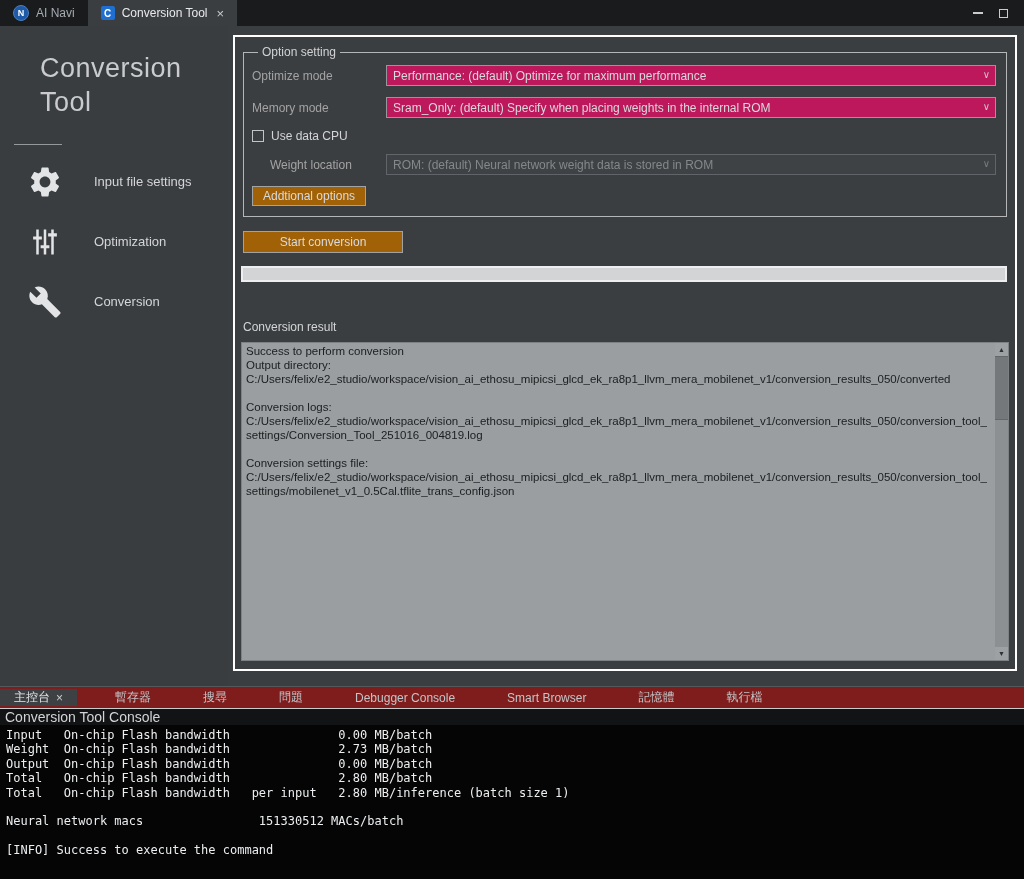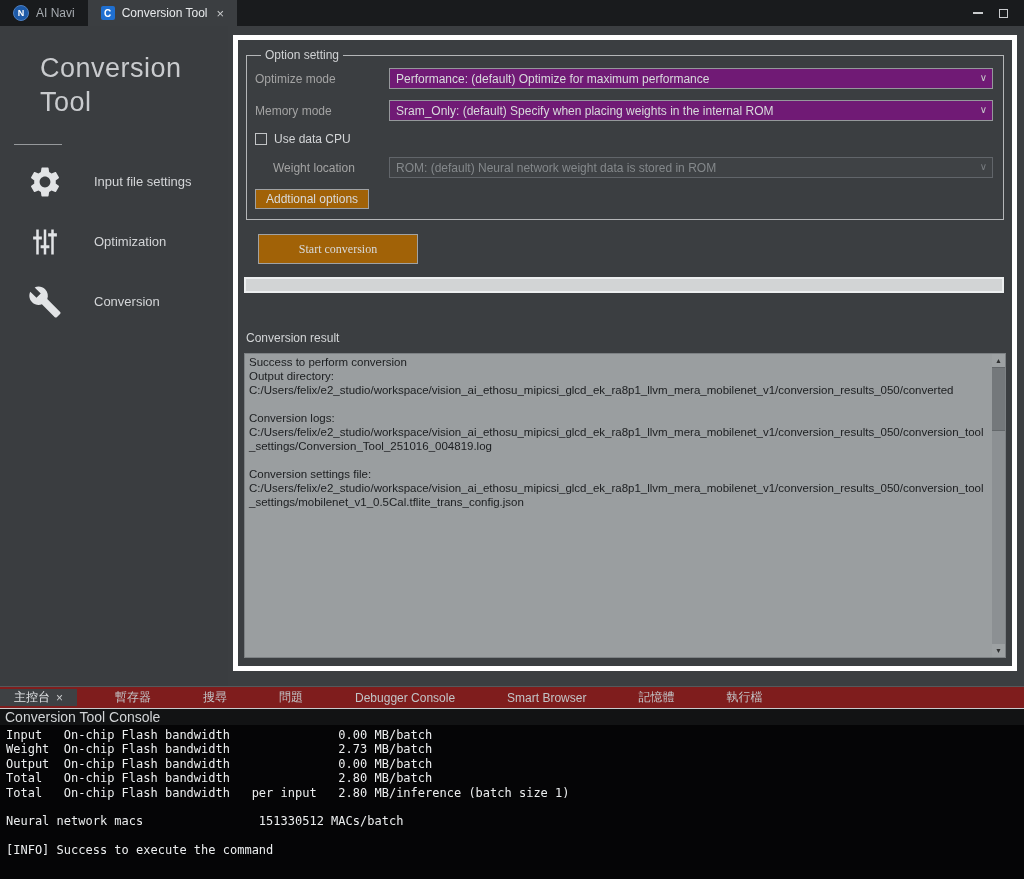--- a/index.html
+++ b/index.html
@@ -26,42 +26,42 @@
   
   .sidebar { flex:0 0 228px; background:#3a3d40; }
   .sidebar-title { font-size:27px; color:#c9cbce; padding:26px 28px 0 40px; line-height:1.25; letter-spacing:.5px; }
   .sidebar-divider { width:48px; height:1px; background:#96999c; margin:24px 0 0 14px; }
   .nav { margin-top:14px; display:flex; flex-direction:column; gap:14px; }
   .nav-item { height:46px; display:flex; align-items:center; gap:28px; padding-left:24px; color:#d3d5d7; font-size:13px; cursor:pointer; }
   .nav-ic { width:42px; display:flex; justify-content:center; align-items:center; }
 
   
   .main { flex:1; display:flex; flex-direction:column; min-width:0; }
-  .main-border { flex:1; border:5px solid #ffffff; margin:9px 7px 15px 5px; padding:6px 6px 8px 6px;
+  .main-border { flex:1; border:2px solid #ffffff; margin:9px 7px 15px 5px; padding:6px 6px 8px 6px;
                  display:flex; flex-direction:column; min-height:0; }
 
   fieldset.option-group { border:1px solid #b4b6b8; margin:2px 2px 0 2px; padding:4px 10px 10px 8px; }
   fieldset.option-group legend { font-size:12px; color:#d0d2d4; padding:0 4px; margin-left:6px; }
   .opt-grid { display:grid; grid-template-columns:134px 1fr; align-items:center; row-gap:11px; margin-top:2px; }
   .opt-label { font-size:12px; color:#a3a3a3; }
-  .selectbox { position:relative; height:21px; background:#701a75; border:1px solid #95989b; color:#d8dadc;
+  .selectbox { position:relative; height:21px; background:#be185d; border:1px solid #95989b; color:#d8dadc;
                font-size:12px; display:flex; align-items:center; padding:0 20px 0 6px; cursor:pointer; }
   .sel-text { white-space:nowrap; overflow:hidden; }
   .chev { position:absolute; right:5px; top:3px; font-size:10px; color:#c6c8ca; }
   .selectbox.disabled { color:#84888b; border-color:#61656a; background:#3f4245; cursor:default;align-items:center; }
   .selectbox.disabled .chev { color:#787c80; }
   .checkbox-row { grid-column:1 / span 2; display:flex; align-items:center; gap:7px; cursor:pointer; }
   .checkbox { width:12px; height:12px; border:1px solid #c2c4c6; background:transparent; }
   .cb-label { font-size:12px; color:#d3d5d7; }
   .indent { padding-left:18px; }
   .btn { background:#a16207; border:1px solid #a0a2a4; color:#d8dadc; font-size:12px; height:20px; padding:0 10px;
          font-family:"Liberation Sans", sans-serif; cursor:pointer; }
   .btn-row { grid-column:1 / span 2; }
 
-  .start-btn { width:160px; height:30px; margin:14px 0 0 14px;font-family:Liberation Serif, serif; }
+  .start-btn { width:160px; height:22px; margin:14px 0 0 2px; }
   .progress { margin:13px 2px 0 0; height:16px; border:2px solid #eceeef; background:#d2d4d5; }
 
   .result-label { margin:38px 0 8px 2px; font-size:12px; color:#d3d5d7; }
   .result-wrap { flex:1; display:flex; min-height:0; border:1px solid #7d8184; }
   .result-text { flex:1; background:#9a9ea0; color:#1b1d1f; font-size:11.5px; line-height:1.22; padding:1px 4px 4px 4px;
                  white-space:pre-wrap; word-break:break-all; overflow:hidden; }
   .result-scrollbar { flex:0 0 13px; background:#8c9093; display:flex; flex-direction:column; }
   .sb-arrow { flex:0 0 13px; background:#9da1a3; color:#2e2f30; font-size:7px; display:flex; align-items:center; justify-content:center; cursor:pointer; }
   .sb-thumb { height:64px; background:#74787b; border-top:1px solid #64686b; border-bottom:1px solid #64686b; cursor:pointer; }
   .sb-track { flex:1; }

